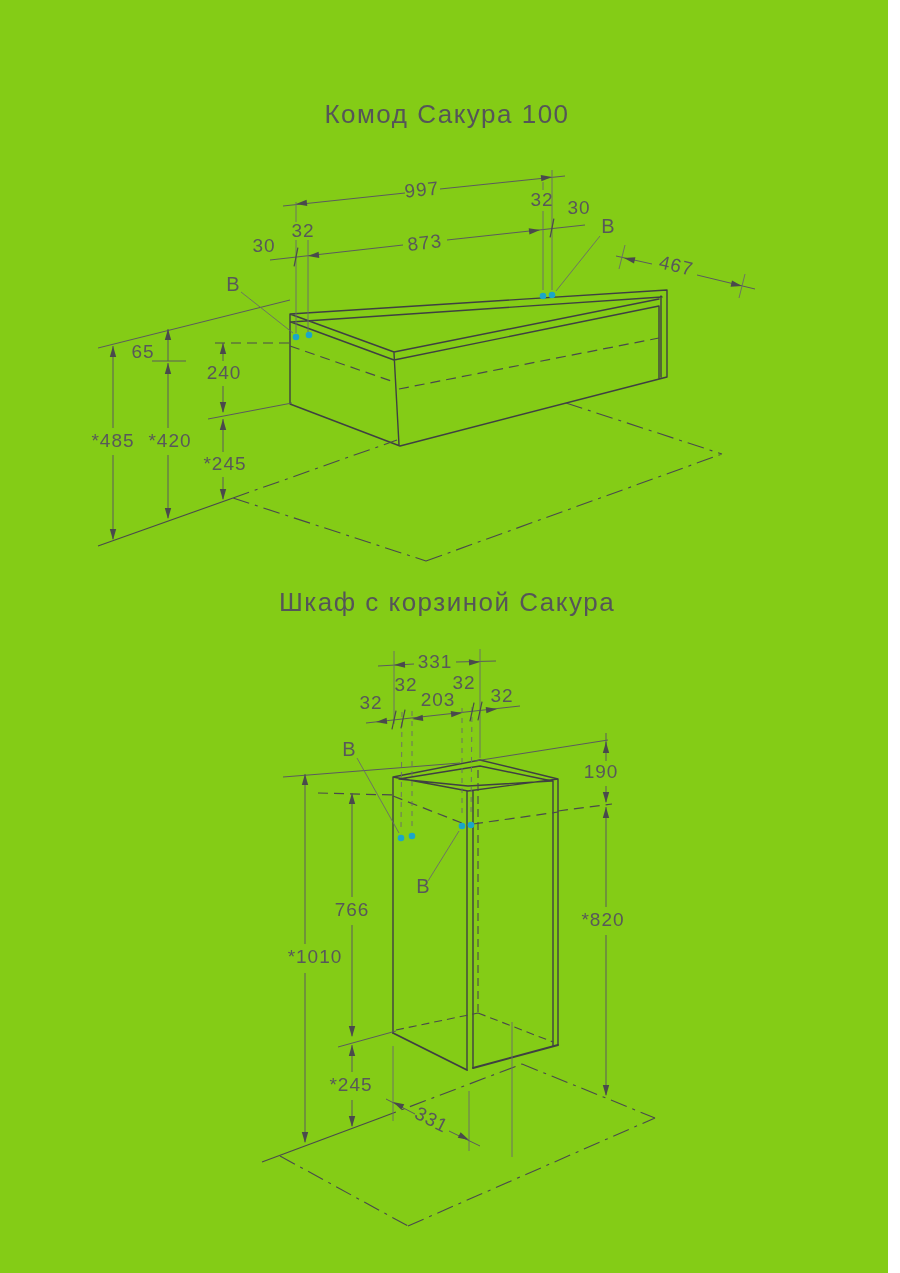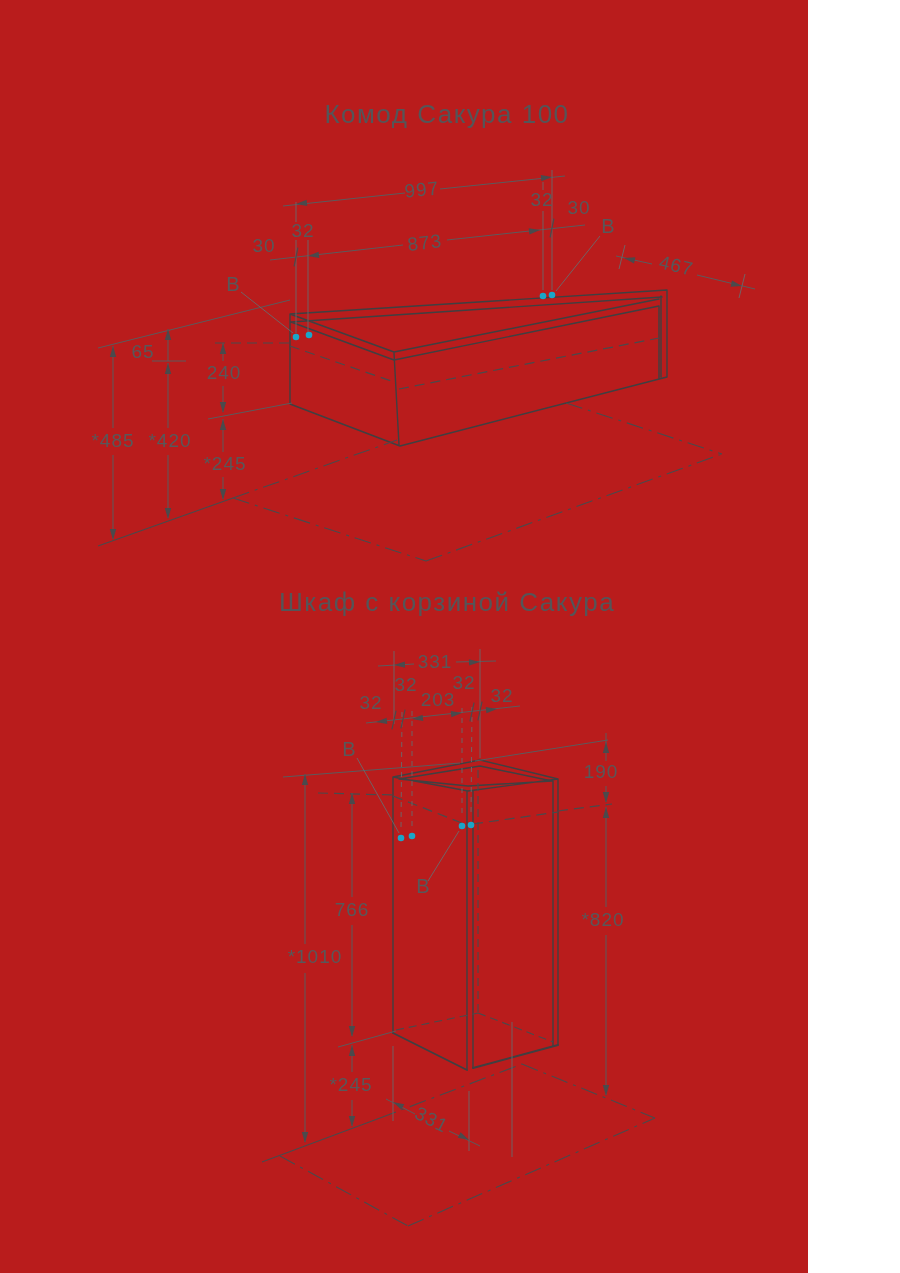--- a/index.html
+++ b/index.html
@@ -1,16 +1,16 @@
 <!DOCTYPE html>
 <html><head>
 <meta charset="utf-8">
 <style>
   html, body { margin: 0; padding: 0; background: #ffffff; }
-  .page { width: 808px; height: 1273px; background: #b91c1c; position: relative; }
+  .page { width: 888px; height: 1273px; background: #84cc16; position: relative; }
   svg { display: block; }
   .title {
     font-family: "Liberation Sans", sans-serif;
     font-size: 26px; font-weight: 300; letter-spacing: 1.5px;
     fill: #555558;
   }
   .dim {
     font-family: "Liberation Sans", sans-serif;
     font-size: 19px; font-weight: 300; letter-spacing: 1px;
     fill: #58585a;

